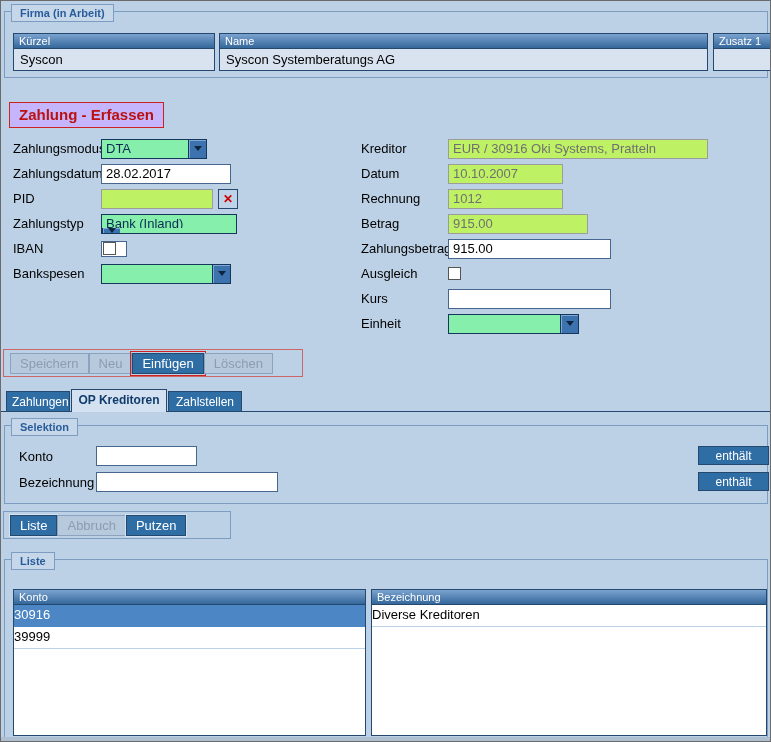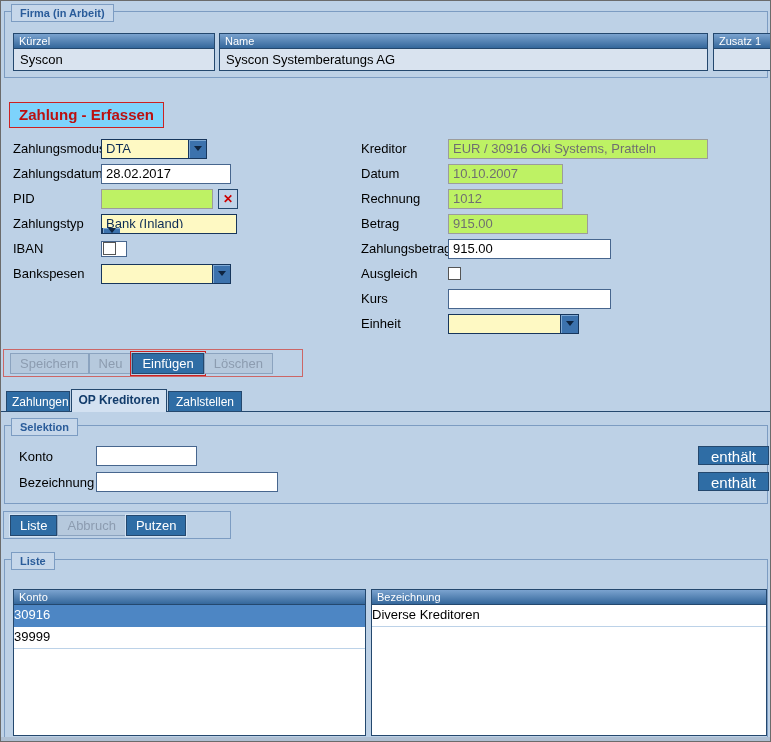--- a/index.html
+++ b/index.html
@@ -27,37 +27,37 @@
     padding:2px 8px;
     white-space:nowrap;
     z-index:2;
   }
   .colbox{position:absolute;border:1px solid #24486e;background:#d9e3ef;}
   .colhdr{height:14px;line-height:14px;background:linear-gradient(180deg,#7ba3cf,#34679b);color:#fff;font-size:11px;padding:0 5px;border-bottom:1px solid #24486e;white-space:nowrap;overflow:hidden;}
   .colval{height:21px;line-height:21px;padding:0 6px;font-size:13px;white-space:nowrap;overflow:hidden;}
   .title-box{
     position:absolute;
     border:1px solid #cc2222;
-    background:#7dd3fc;
+    background:#c4b5fd;
     padding:3px 9px 4px 9px;
     font-weight:bold;
     font-size:15px;
     color:#bb1111;
     white-space:nowrap;
   }
   .formcol{position:absolute;}
   .frow{display:flex;align-items:center;height:25px;}
   .flabel{font-size:13px;color:#000;flex:0 0 auto;white-space:nowrap;}
   .tinput{
     box-sizing:border-box;
     height:20px;border:1px solid #47668e;background:#fff;
     font-family:"Liberation Sans",sans-serif;font-size:13px;padding:1px 4px;color:#000;
   }
   .tinput.disabled{background:#bef264;border-color:#9c9c9c;color:#707070;}
-  .dropdown{display:inline-flex;height:20px;border:1px solid #17365c;background:#fef9c3;box-sizing:border-box;}
+  .dropdown{display:inline-flex;height:20px;border:1px solid #17365c;background:#86efac;box-sizing:border-box;}
   .dd-text{flex:1;color:#0b2b55;font-size:13px;line-height:18px;padding:0 4px;overflow:hidden;white-space:nowrap;}
   .dd-btn{width:17px;background:#3c72ad;border-left:1px solid #17365c;display:flex;align-items:center;justify-content:center;box-shadow:inset 1px 1px 0 #7fa9d4;cursor:default;}
   .dd-arrow{width:0;height:0;border-left:4px solid transparent;border-right:4px solid transparent;border-top:5px solid #0e2440;}
   .checkbox{display:inline-block;width:13px;height:13px;background:#fff;border:1px solid #555;box-sizing:border-box;}
   .iban-box{display:inline-flex;align-items:center;width:26px;height:16px;background:#fff;border:1px solid #47668e;box-sizing:border-box;padding:1px;}
   .iban-box .inner{width:11px;height:11px;border:1px solid #555;background:#fff;}
   .xbtn{
     width:20px;height:20px;box-sizing:border-box;margin-left:5px;
     border:1px solid #24486e;background:#bfd3e8;
     color:#cc0000;font-weight:bold;font-size:12px;line-height:16px;text-align:center;
@@ -67,21 +67,21 @@
     box-sizing:border-box;height:21px;
     font-family:"Liberation Sans",sans-serif;font-size:13px;
     padding:1px 9px;
     border:1px solid #24486e;
     background:#2f6da5;color:#fff;
     white-space:nowrap;
   }
   .btn.disabled{background:#b6c9dd;color:#8c9cb0;border-color:#8ba3bf;}
   .btn.red-focus{outline:1px solid #cc2222;outline-offset:1px;}
   .btn.lite{box-shadow:0 0 0 1px #d3e3f4;}
-  .btn.small{font-size:15px;height:19px;padding:1px 6px;}
+  .btn.small{font-size:12px;height:19px;padding:1px 6px;}
   .btnrow{position:absolute;display:flex;align-items:center;gap:0;padding:6px 6px;box-sizing:border-box;}
   .red-border{border:1px solid #cc6666;}
   .blue-border{border:1px solid #7c9cc2;}
   .tab{
     position:absolute;box-sizing:border-box;
     height:21px;padding:3px 5px;
     font-size:12px;text-align:center;
     border:1px solid #24486e;
     background:#2f6da5;color:#fff;
     white-space:nowrap;overflow:hidden;

